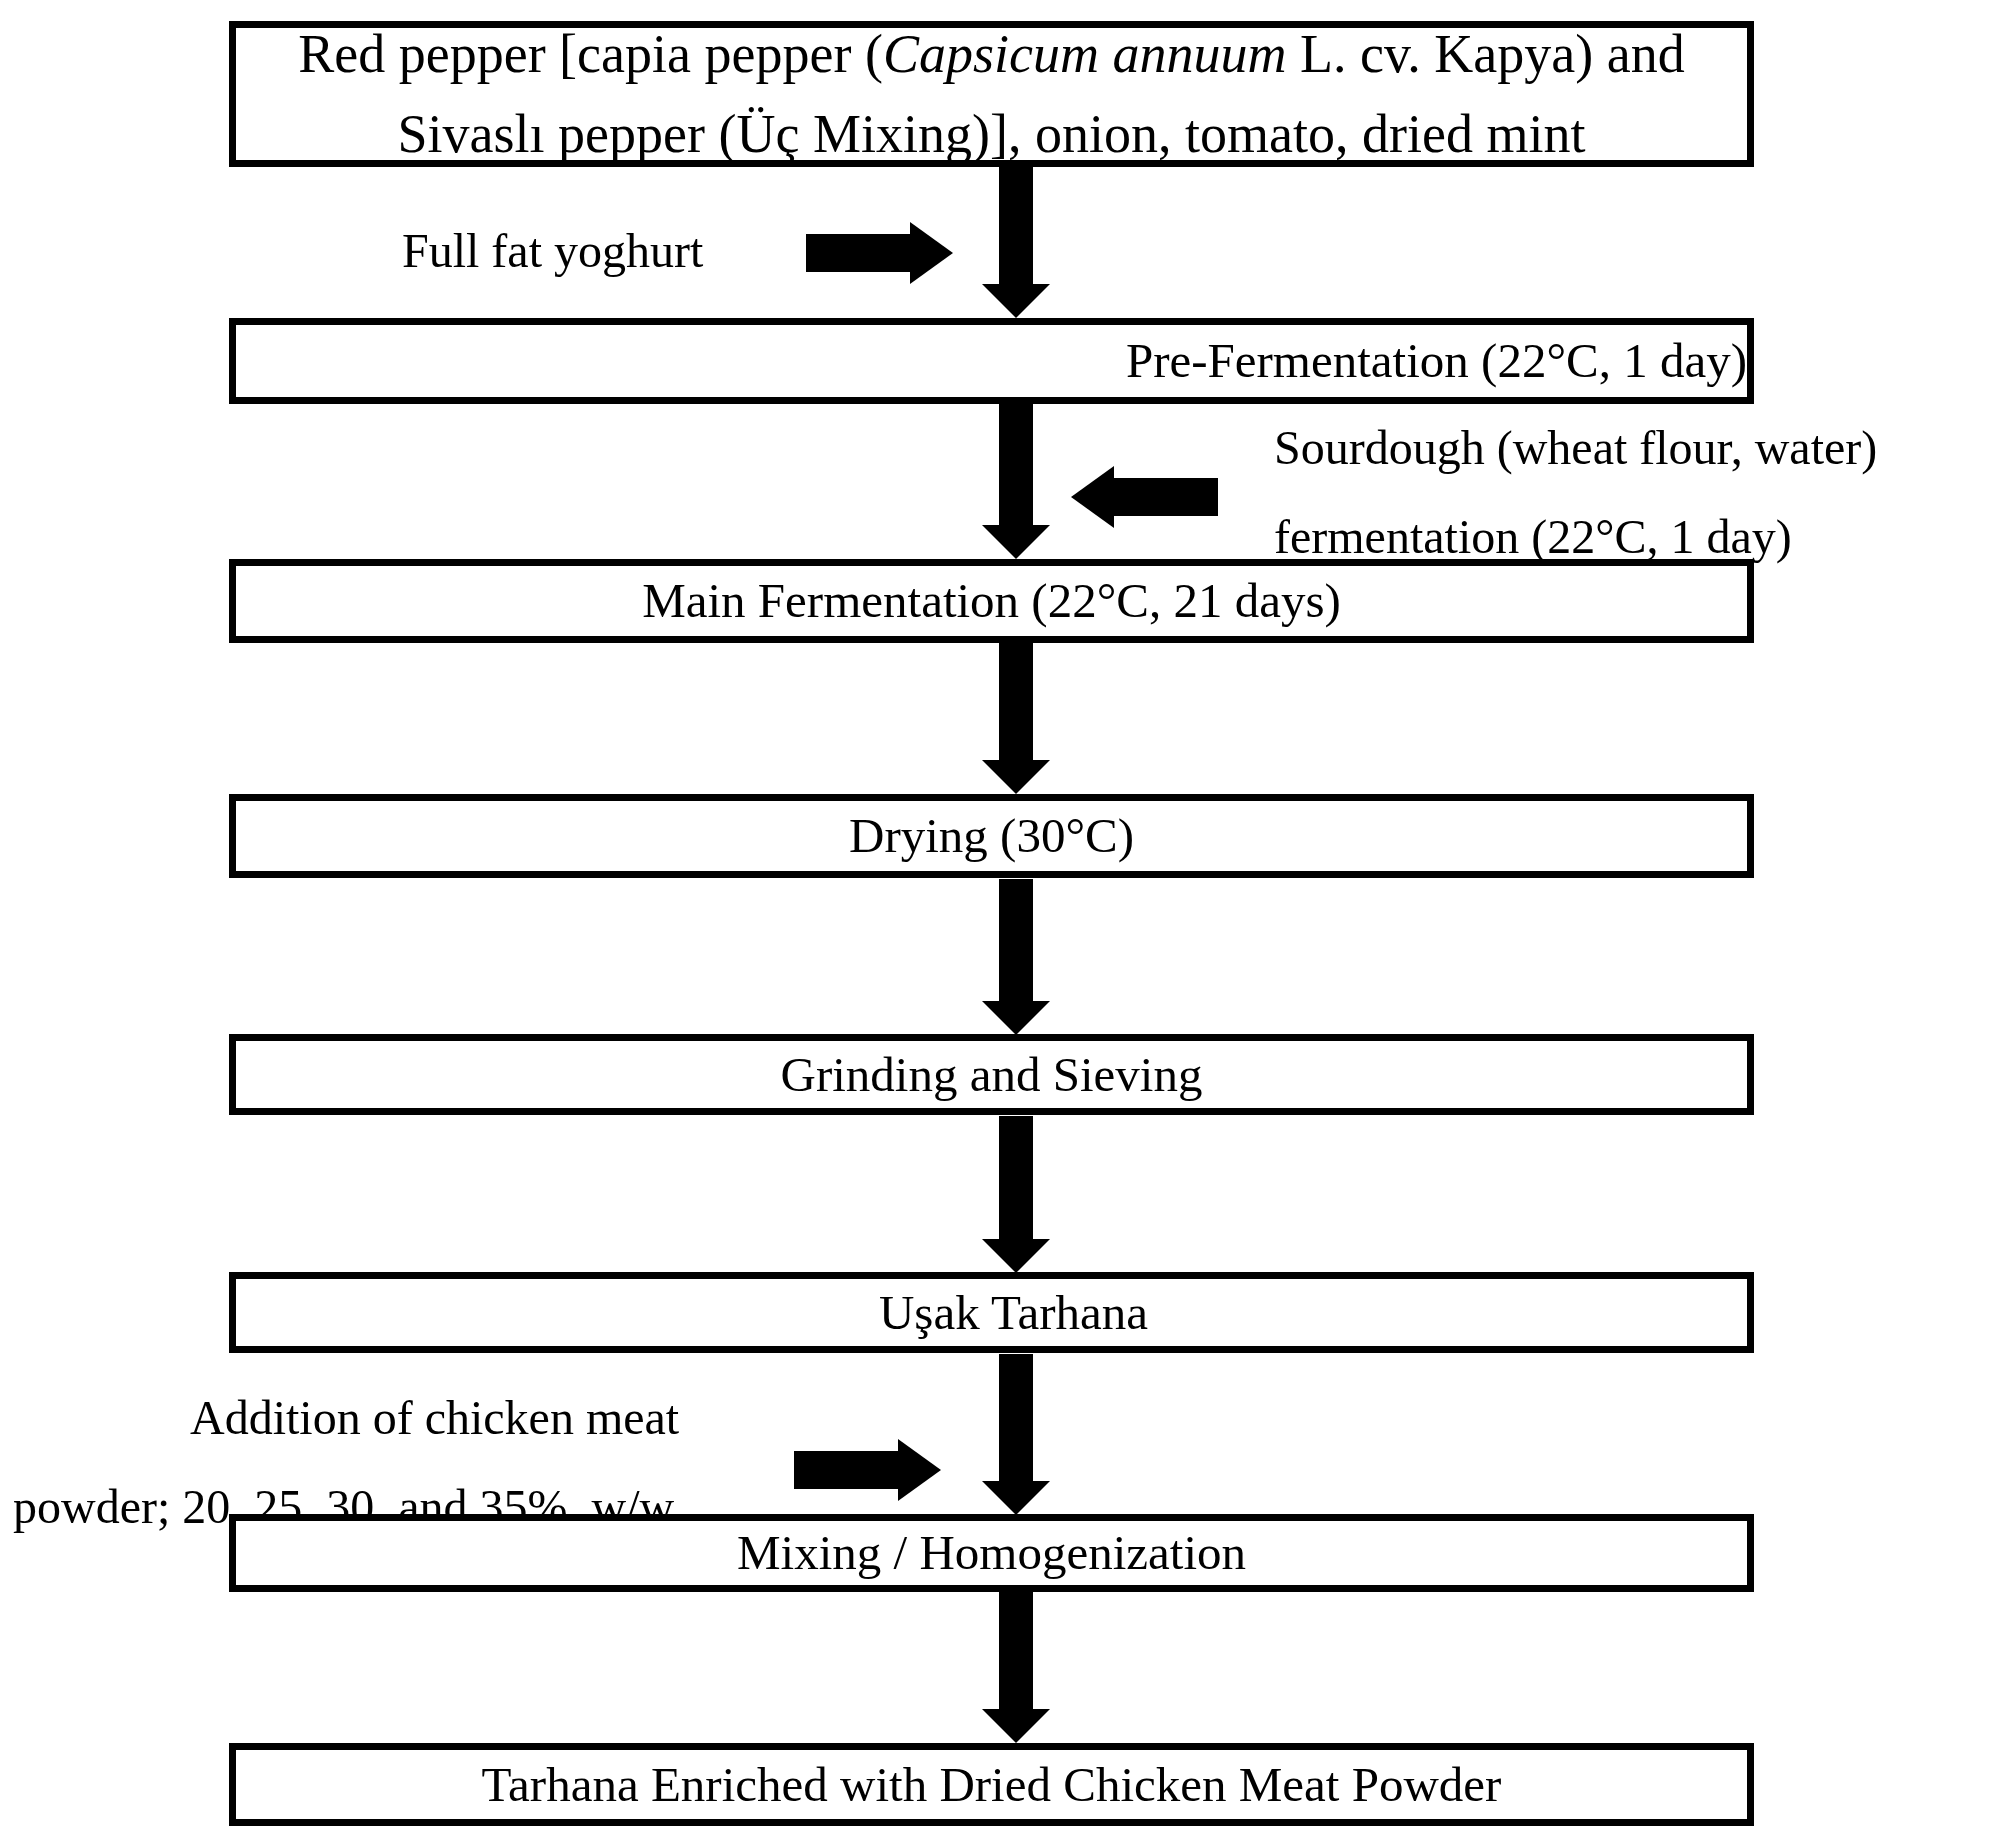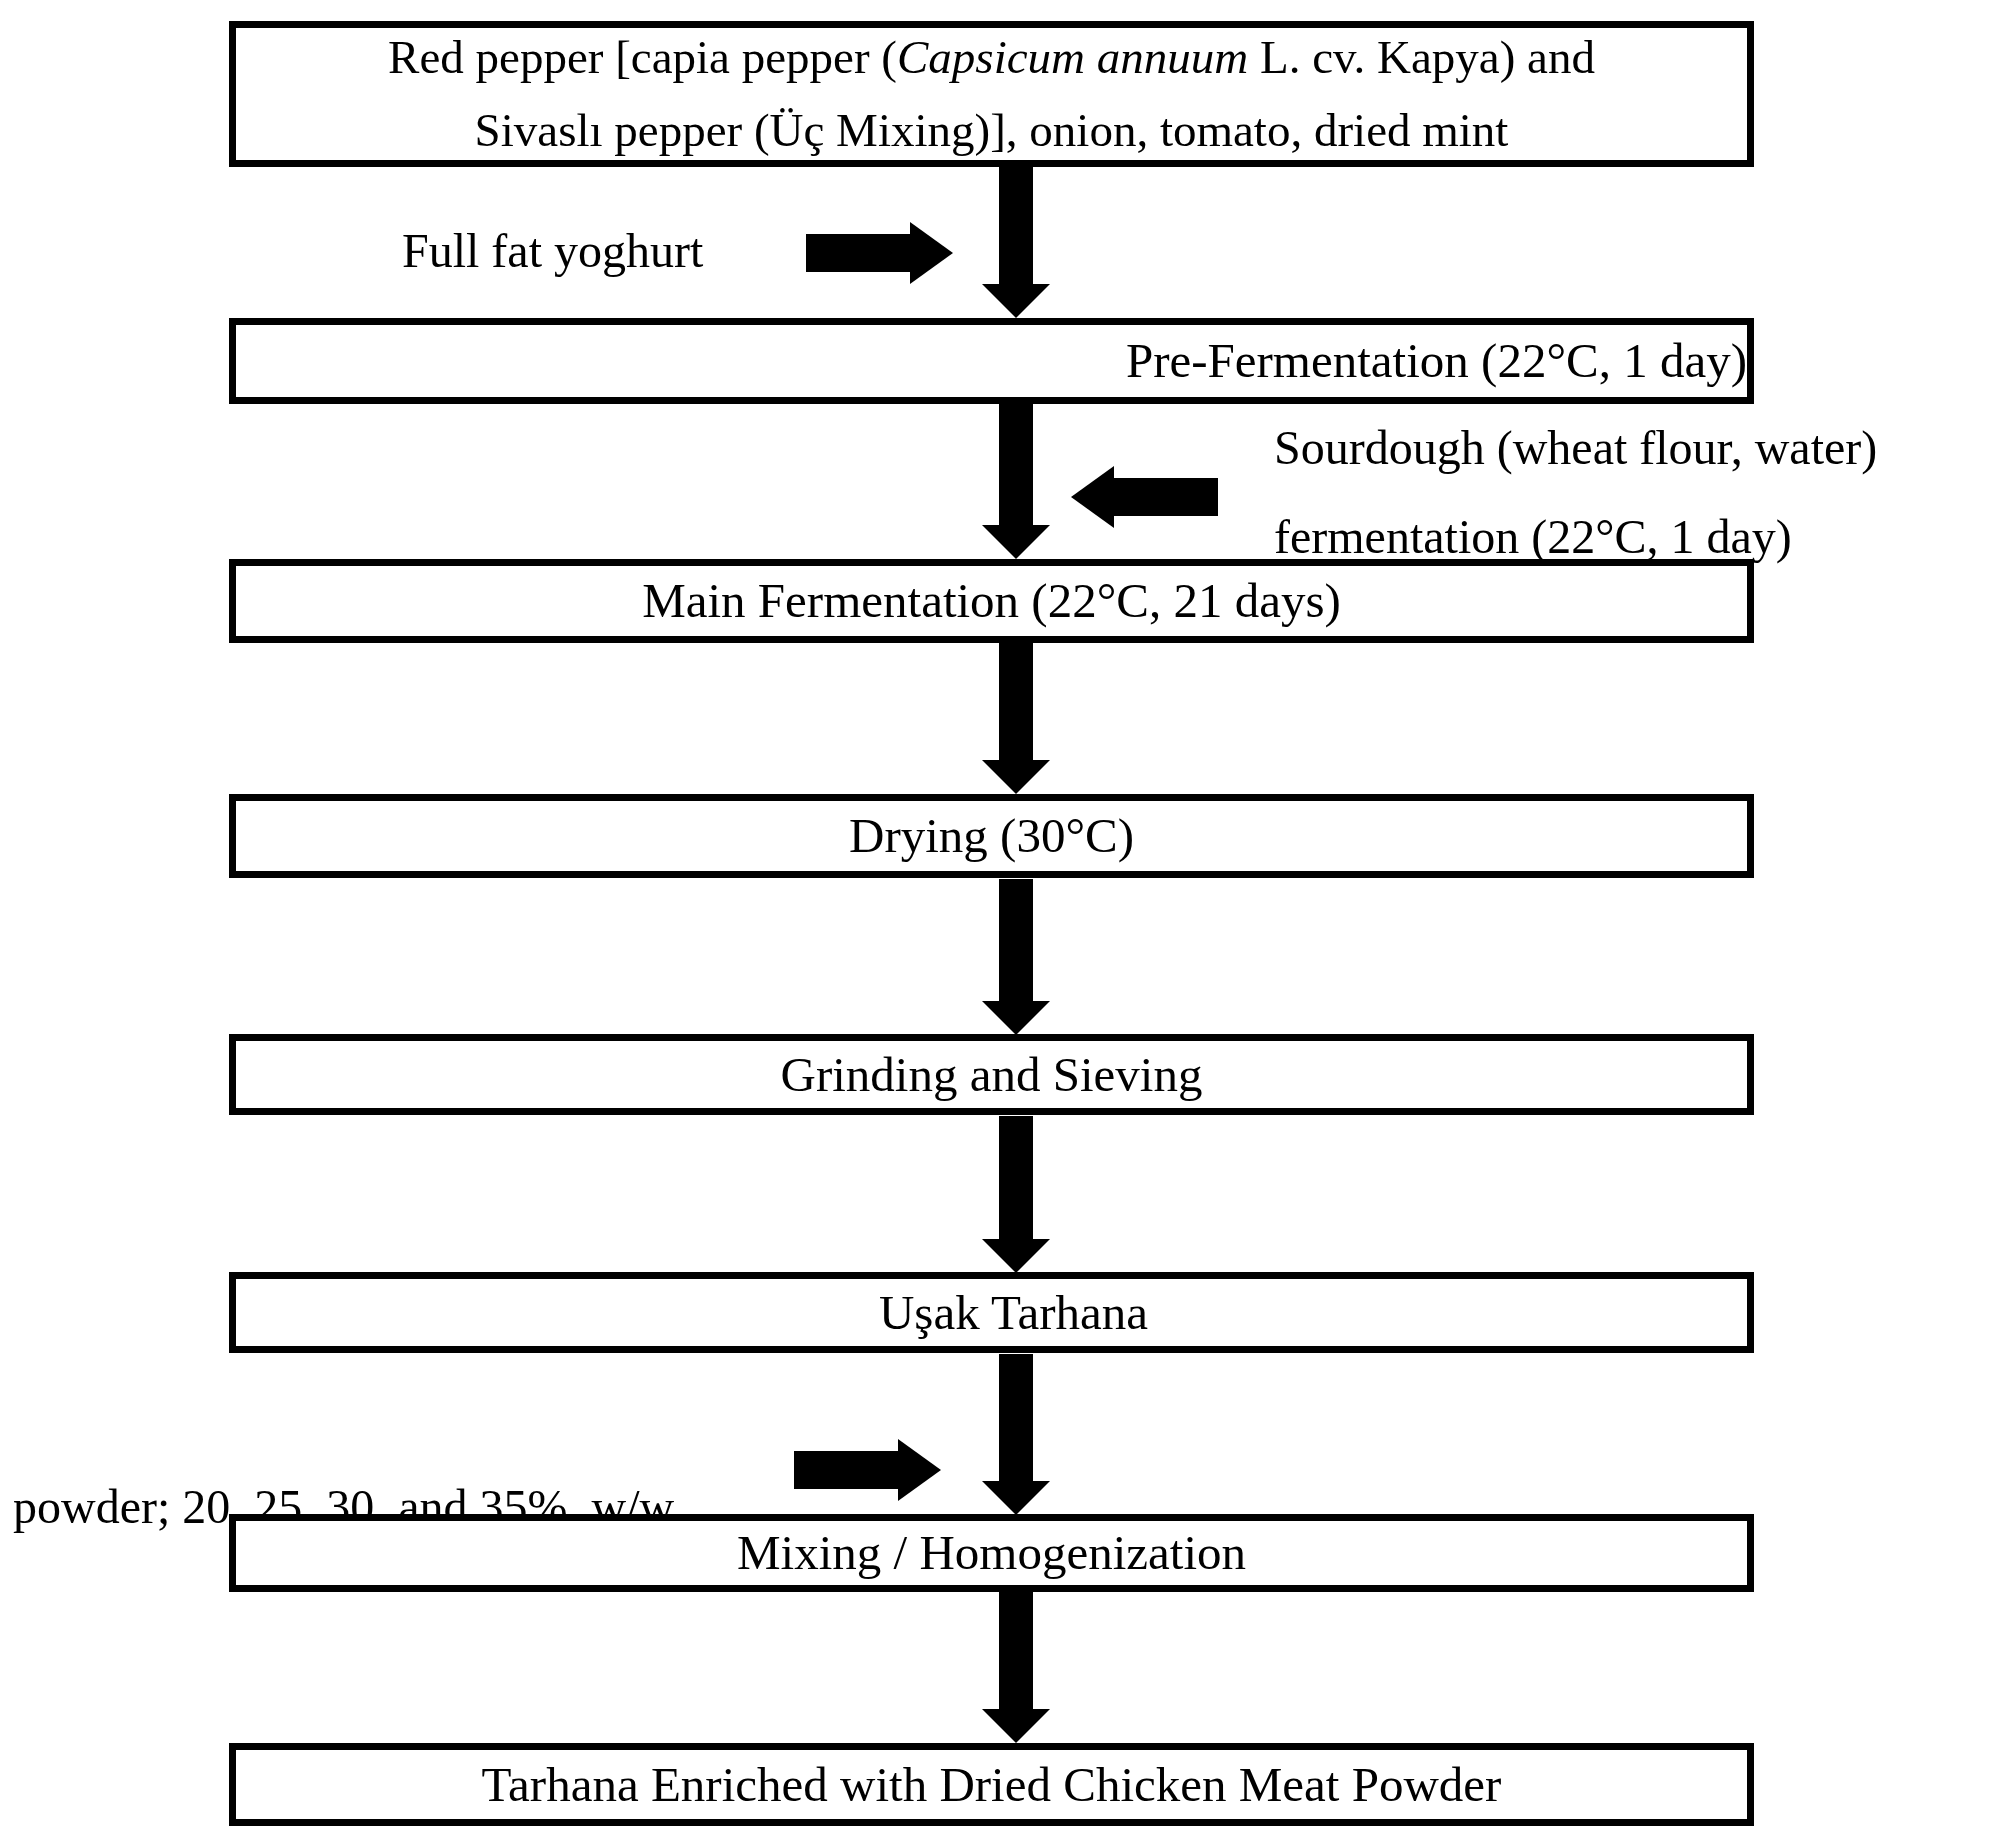--- a/index.html
+++ b/index.html
@@ -20,21 +20,21 @@
     border:7.1px solid #000000;
     background:#ffffff;
     display:flex;
     align-items:center;
     justify-content:center;
     text-align:center;
     font-size:49px;
     line-height:1.05;
   }
   .box .bl { white-space:nowrap; }
-  .box.multiline { flex-direction:column; gap:23.4px; font-size:47px; }
+  .box.multiline { flex-direction:column; gap:23.4px; font-size:54px; }
 
   
   .varrow {
     position:absolute;
     left:981px;
     width:69px;
     display:flex;
     flex-direction:column;
     align-items:center;
   }
@@ -117,20 +117,21 @@
 
   <div class="varrow" style="top:1116px;height:157px;">
     <div class="stem"></div>
     <div class="head"></div>
   </div>
 
   <div class="box" style="top:1272px;height:81px;padding-left:44px;">
     <div class="bl">Uşak Tarhana</div>
   </div>
 
+  <div class="note" style="left:190px;top:1394px;">Addition of chicken meat</div>
   <div class="note" style="left:13px;top:1483px;">powder; 20, 25, 30, and 35%, w/w</div>
   <div class="harrow right" style="left:794px;top:1439px;">
     <div class="stem"></div>
     <div class="head"></div>
   </div>
 
   <div class="varrow" style="top:1354px;height:161px;">
     <div class="stem"></div>
     <div class="head"></div>
   </div>

